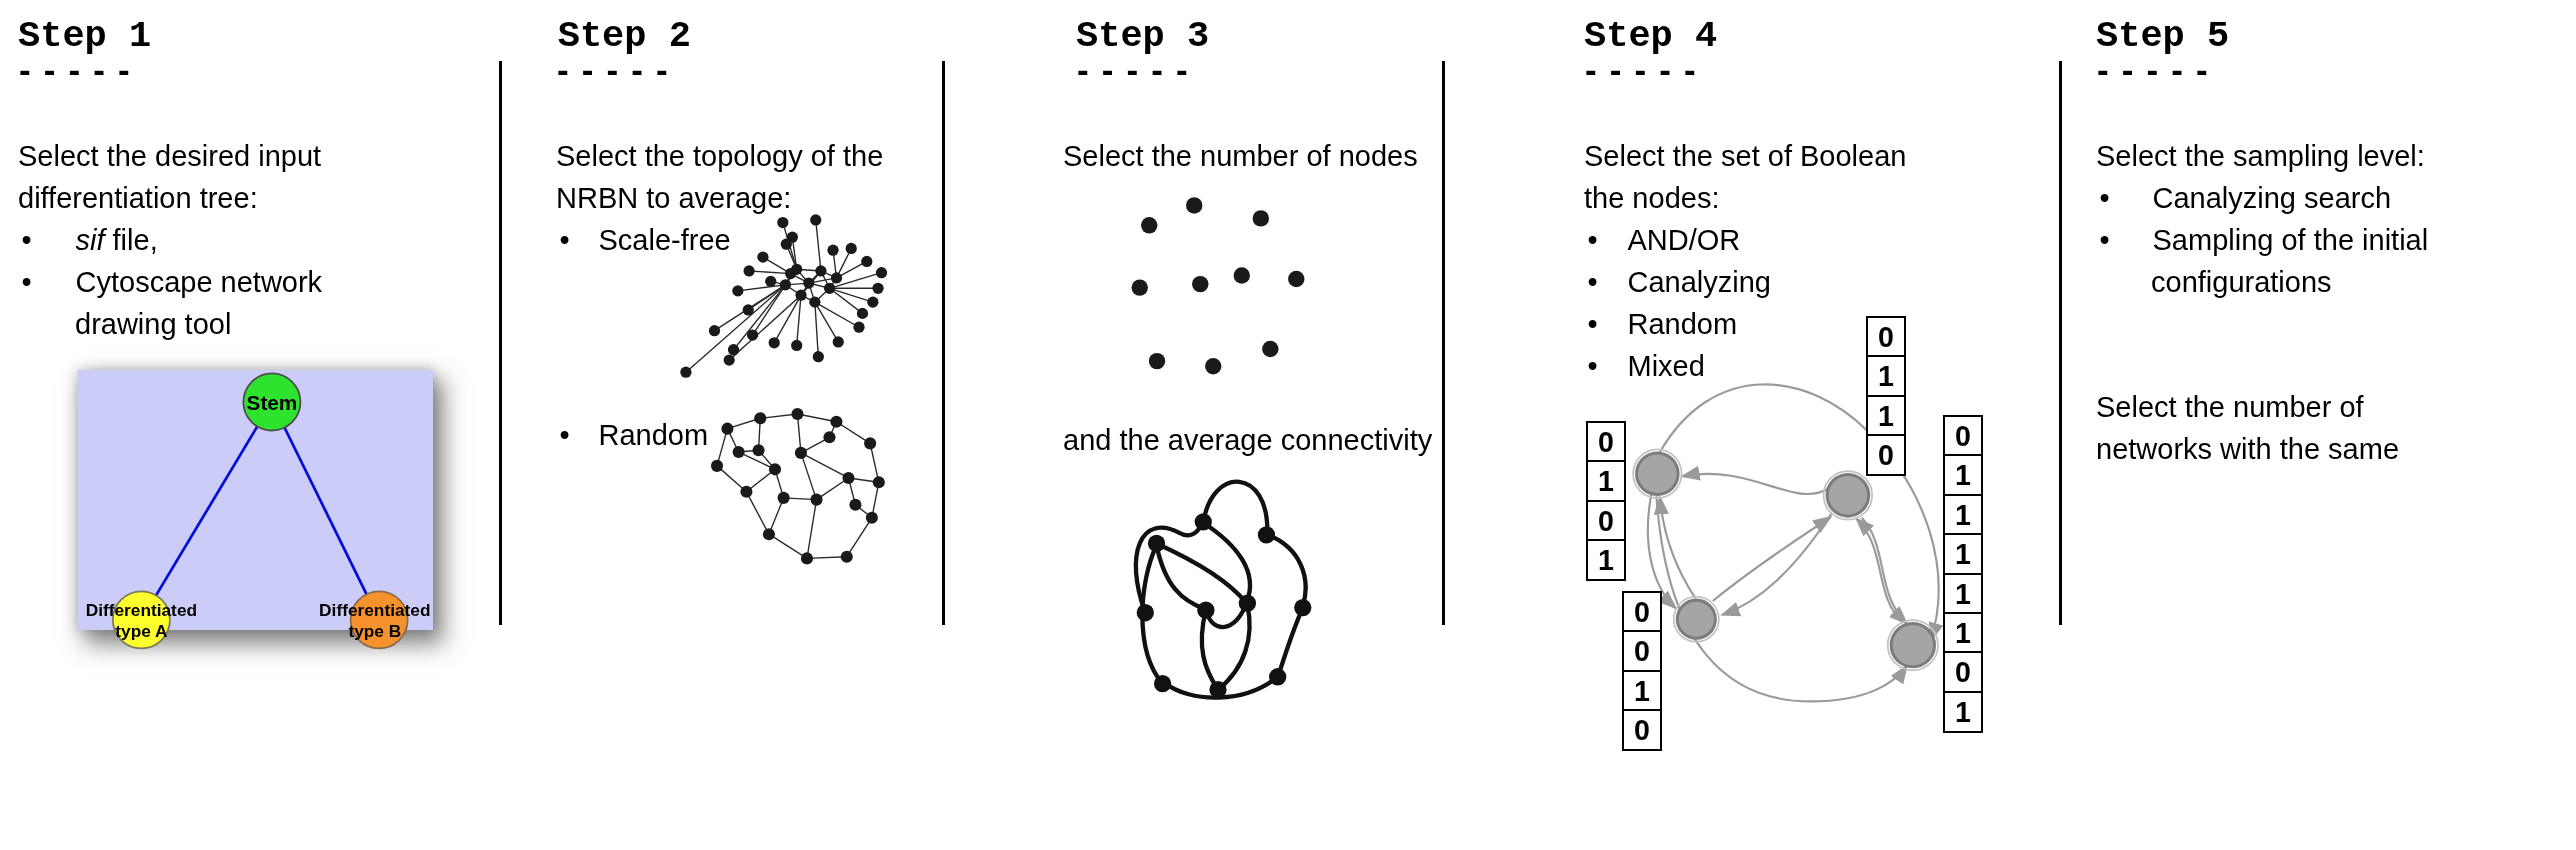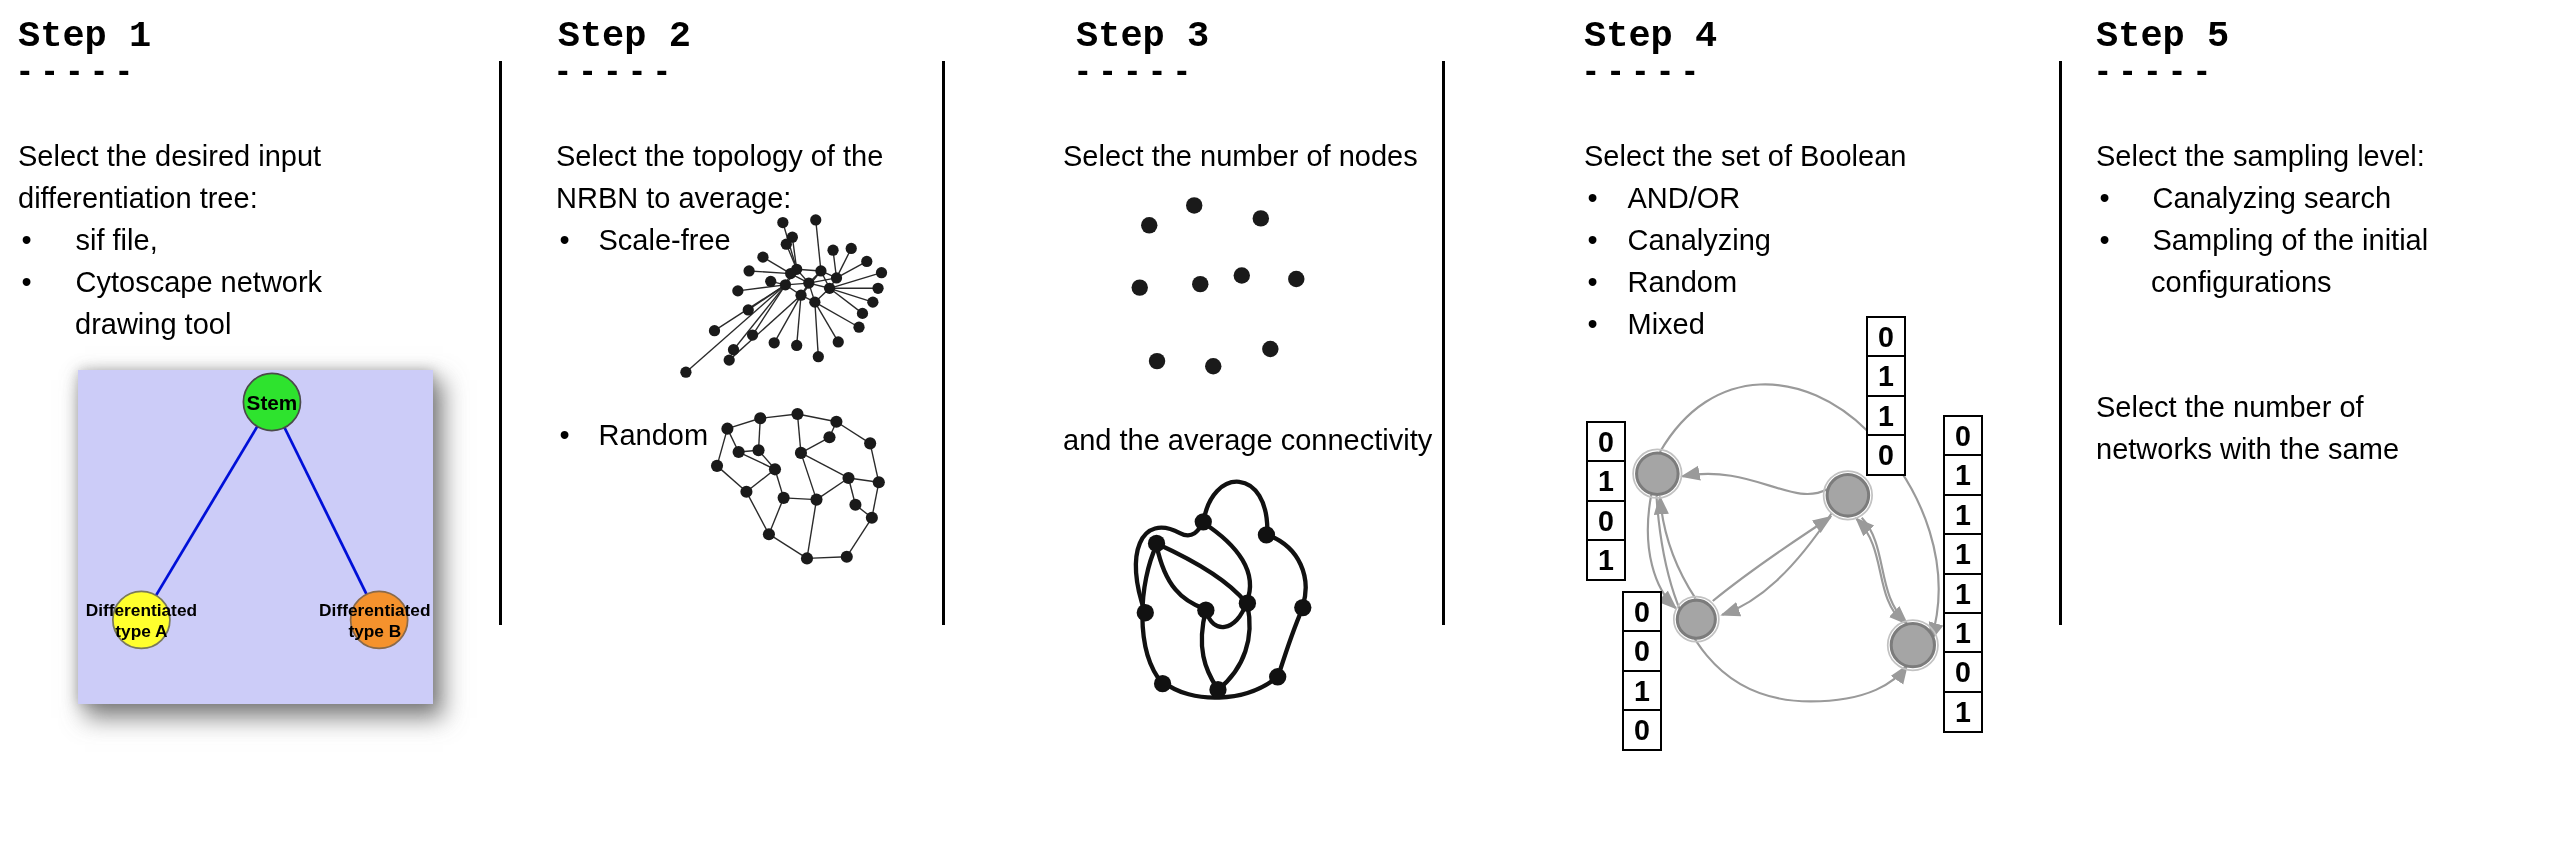--- a/index.html
+++ b/index.html
@@ -3,30 +3,30 @@
 <meta charset="utf-8">
 <style>
   html,body{margin:0;padding:0;width:2576px;height:851px;background:#fff;overflow:hidden;
     font-family:"Liberation Sans",sans-serif;color:#000;}
   .col{position:absolute;top:0;}
   .title{position:absolute;top:14px;left:0;font-size:37px;font-weight:bold;line-height:45px;white-space:nowrap;font-family:Liberation Mono, monospace;}
   .dashes{position:absolute;top:48px;left:0.9px;font-size:35px;font-weight:bold;letter-spacing:1.7px;line-height:43px;white-space:nowrap;}
   .body{position:absolute;left:0;}
   .line{height:42px;line-height:42px;font-size:29px;white-space:nowrap;}
   .line .b{font-weight:normal;}
-  .line .i{margin-top:16px;}
+  .line .i{font-style:italic;margin-top:16px;}
   .lrow{display:flex;}
   .bul{display:inline-block;padding-left:3.5px;}
   .divider{position:absolute;top:61px;width:2.6px;height:564px;background:var(--divider);}
   .gfx{position:absolute;}
   .ttable{position:absolute;z-index:5;}
   .cell{width:40px;height:42px;box-sizing:border-box;border:2.6px solid #000;background:#fff;
     margin-top:-2.6px;font-size:28.6px;font-weight:bold;text-align:center;line-height:38px;}
   .cell:first-child{margin-top:0;}
-  #tree{position:absolute;left:78px;top:370px;width:355px;height:334px;background:var(--tree_background);
+  #tree{position:absolute;left:78px;top:370px;width:355px;height:260px;background:var(--tree_background);
     box-shadow:8.7px 12px 22.5px 1.7px rgba(90,90,90,0.75), 0 0 12px rgba(120,120,120,0.45);}
 </style>
 </head>
 <body>
 
 <div class="col" style="left:18px">
   <div class="title">Step 1</div>
   <div class="dashes">- - - - -</div>
   <div class="body" style="top:135px">
     <div class="line"><span>Select the desired </span><span class="b">input</span></div>
@@ -281,20 +281,21 @@
   </g>
 </svg>
 
 <div class="divider" style="left:1442px"></div>
 
 <div class="col" style="left:1584px">
   <div class="title">Step 4</div>
   <div class="dashes">- - - - -</div>
   <div class="body" style="top:135px">
     <div class="line"><span>Select the </span><span class="b">set of Boolean</span></div>
+    <div class="line"><span>the nodes:</span></div>
     <div class="line lrow">
         <span class="bul" style="width:40px">•</span>
         <span><span>AND/OR</span></span>
       </div>
     <div class="line lrow">
         <span class="bul" style="width:40px">•</span>
         <span><span>Canalyzing</span></span>
       </div>
     <div class="line lrow">
         <span class="bul" style="width:40px">•</span>

